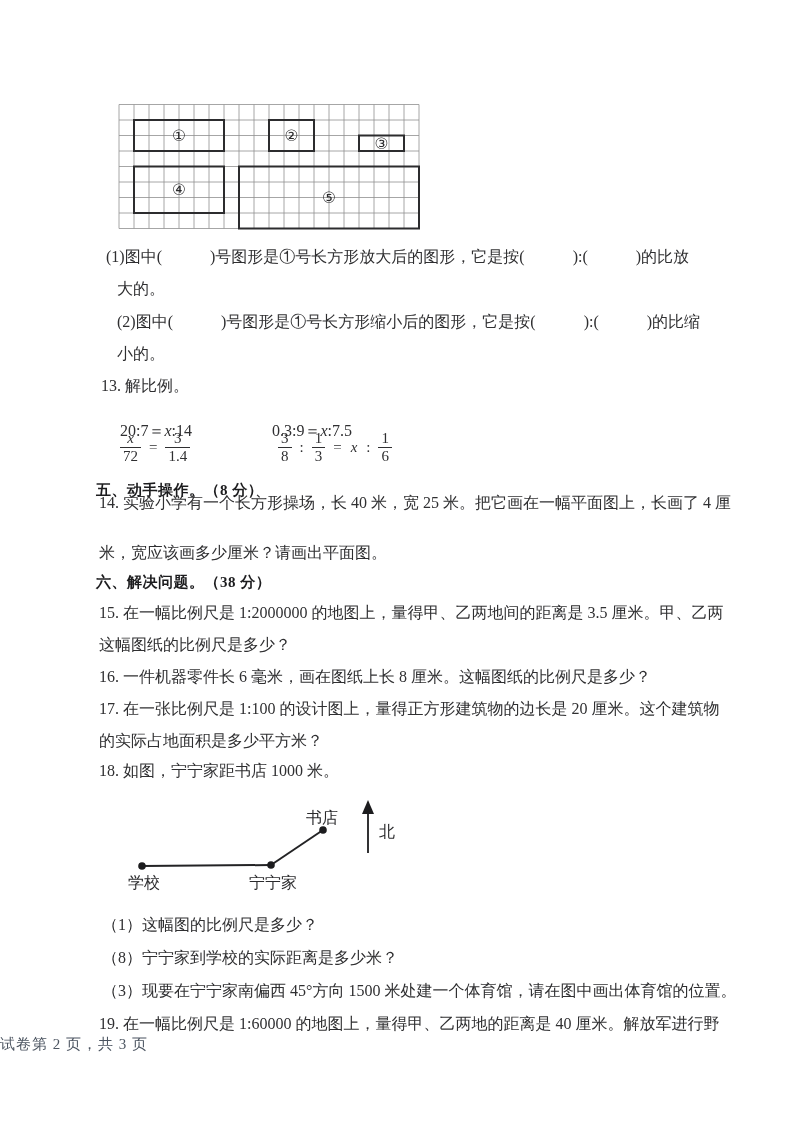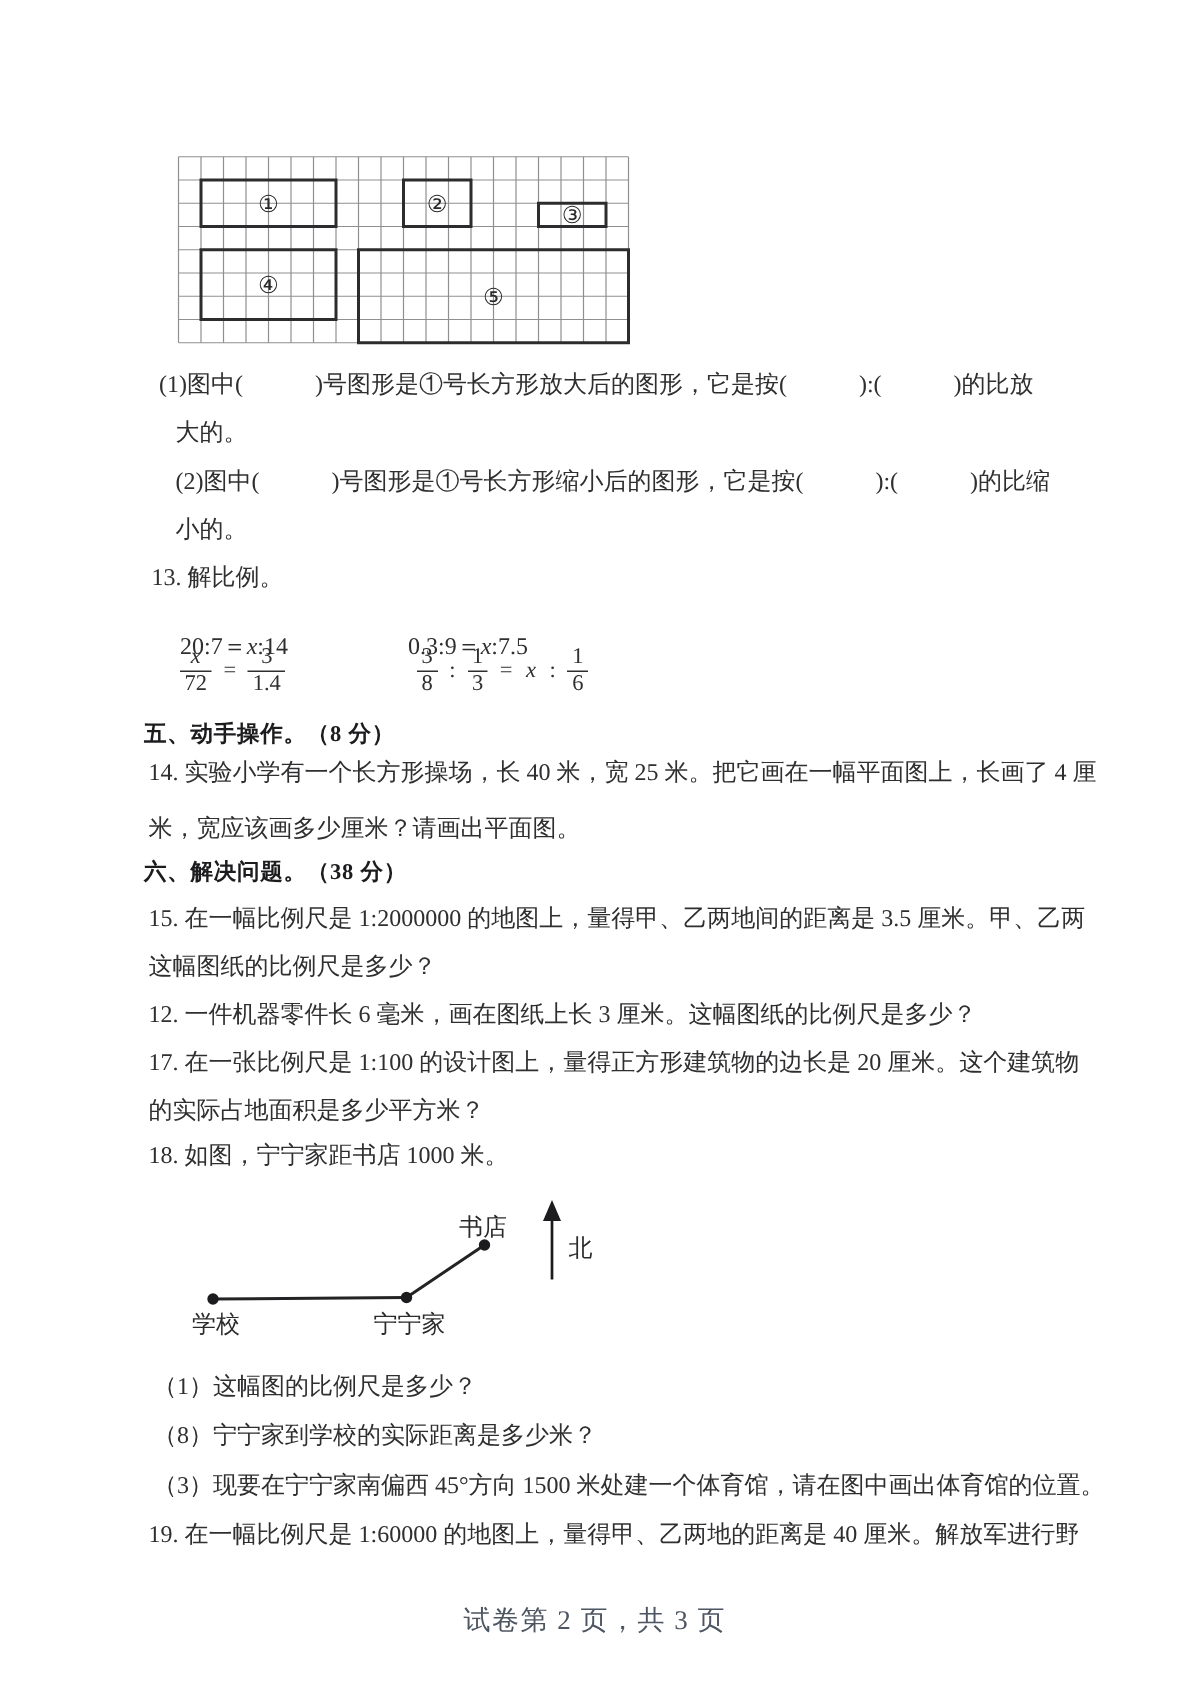--- a/index.html
+++ b/index.html
@@ -11,22 +11,22 @@
   .tline{position:absolute;white-space:nowrap;font-size:16px;line-height:22px;}
   .heading{font-weight:bold;font-size:15px;color:#1c1c1e;letter-spacing:0.5px;}
   .eqline{position:absolute;white-space:nowrap;font-size:16px;margin-top:19px;}
   .eqline i{font-style:italic;}
   .fracrow{position:absolute;display:flex;align-items:center;gap:7px;font-size:15px;}
   .frac{display:inline-flex;flex-direction:column;align-items:center;line-height:1.1;}
   .fnum{padding:0 3px;}
   .fden{border-top:1.2px solid #2f2f31;padding:0 3px;}
   .it{font-style:italic;}
   .fsep{padding:0 1px;}
-  .footer{position:absolute;left:0;right:0;top:1068px;text-align:center;
-    font-size:18px;color:#4c5561;letter-spacing:1px;}
+  .footer{position:absolute;left:0;right:0;top:1035px;
+    font-size:15px;color:#4c5561;letter-spacing:1px;}
   svg{position:absolute;overflow:visible;}
   svg text{font-family:"Liberation Serif","DejaVu Serif",serif;font-size:16px;fill:#2a2a2c;}
   svg text.circnum{font-family:"DejaVu Sans",sans-serif;font-size:15.5px;}
 </style>
 </head>
 <body>
 
 <svg id="grid-figure" style="left:118px;top:104px" width="302" height="126" viewBox="0 0 302 126">
     <g transform="translate(1,0.5)">
       <line x1="0" y1="0" x2="0" y2="124" stroke="#8f8f8f" stroke-width="0.8"></line>
@@ -107,27 +107,27 @@
   <span class="fsep">=</span>
   <span class="fsep it">x</span>
   <span class="fsep">:</span>
   <span class="frac">
     <span class="fnum">1</span>
     <span class="fden">6</span>
   </span>
 </div>
 
 <div class="tline heading" style="top:479px;left:96px">五、动手操作。（8 分）</div>
-<div class="tline" style="top:505px;left:99px">14. 实验小学有一个长方形操场，长 40 米，宽 25 米。把它画在一幅平面图上，长画了 4 厘</div>
+<div class="tline" style="top:492px;left:99px">14. 实验小学有一个长方形操场，长 40 米，宽 25 米。把它画在一幅平面图上，长画了 4 厘</div>
 <div class="tline" style="top:542px;left:99px">米，宽应该画多少厘米？请画出平面图。</div>
 
 <div class="tline heading" style="top:571px;left:96px">六、解决问题。（38 分）</div>
 <div class="tline" style="top:602px;left:99px">15. 在一幅比例尺是 1:2000000 的地图上，量得甲、乙两地间的距离是 3.5 厘米。甲、乙两</div>
 <div class="tline" style="top:634px;left:99px">这幅图纸的比例尺是多少？</div>
-<div class="tline" style="top:666px;left:99px">12. 一件机器零件长 6 毫米，画在图纸上长 3 厘米。这幅图纸的比例尺是多少？</div>
+<div class="tline" style="top:666px;left:99px">16. 一件机器零件长 6 毫米，画在图纸上长 8 厘米。这幅图纸的比例尺是多少？</div>
 <div class="tline" style="top:698px;left:99px">17. 在一张比例尺是 1:100 的设计图上，量得正方形建筑物的边长是 20 厘米。这个建筑物</div>
 <div class="tline" style="top:730px;left:99px">的实际占地面积是多少平方米？</div>
 <div class="tline" style="top:760px;left:99px">18. 如图，宁宁家距书店 1000 米。</div>
 
 <svg style="left:108px;top:796px" width="330" height="104" viewBox="0 0 330 104">
   <line x1="34" y1="70" x2="163" y2="69" stroke="#232325" stroke-width="2"></line>
   <line x1="163" y1="69" x2="215" y2="34" stroke="#232325" stroke-width="2"></line>
   <circle cx="34" cy="70" r="3.8" fill="#1c1c1e"></circle>
   <circle cx="163" cy="69" r="3.8" fill="#1c1c1e"></circle>
   <circle cx="215" cy="34" r="3.8" fill="#1c1c1e"></circle>

